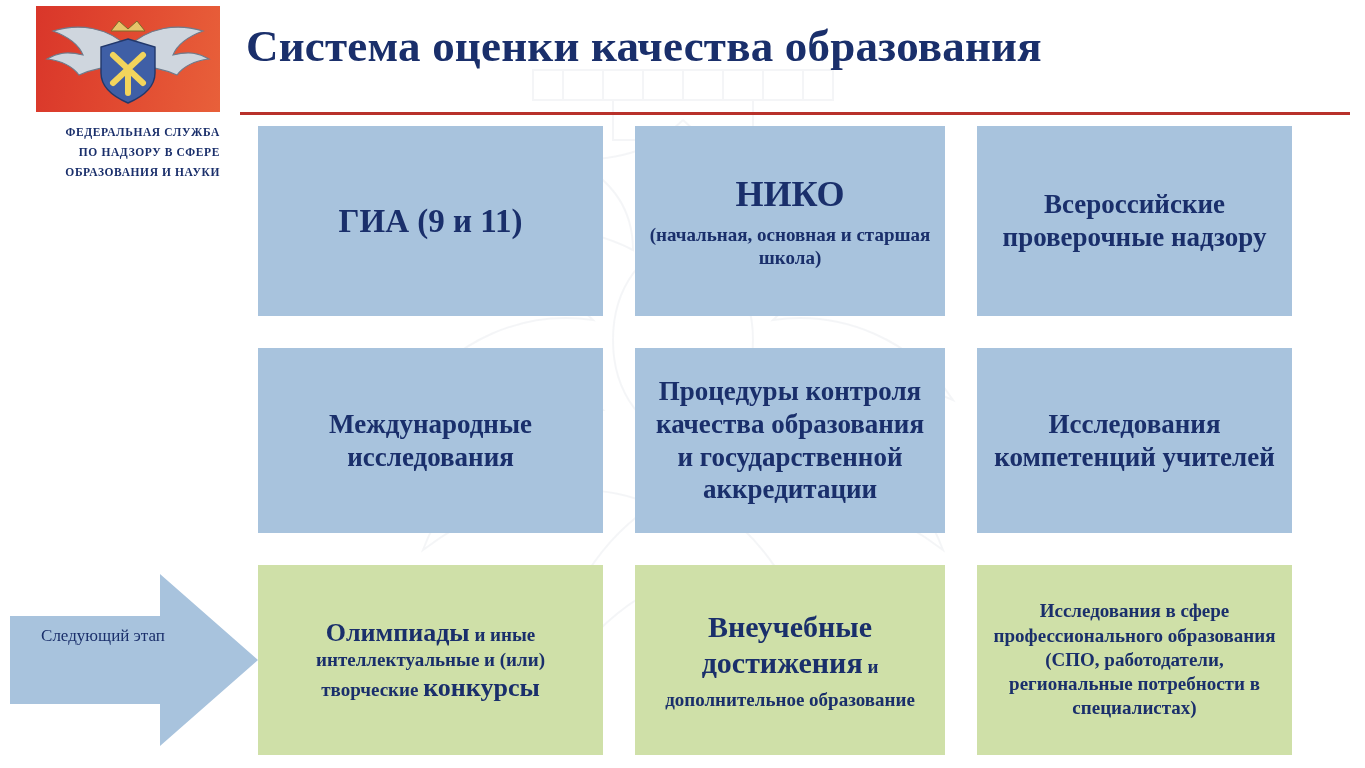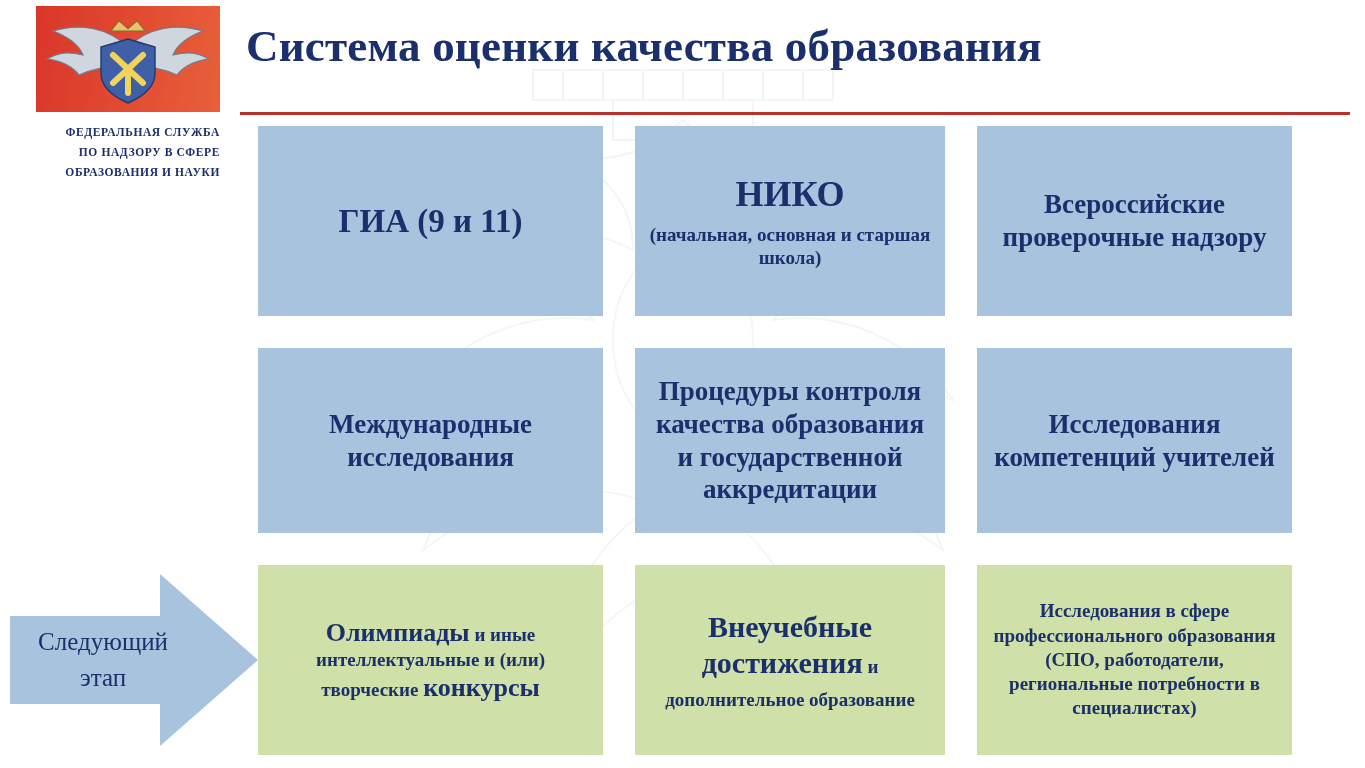--- a/index.html
+++ b/index.html
@@ -134,21 +134,21 @@
     height: 188px;
   }
   .next-step-label {
     position: absolute;
     left: 18px;
     top: 58px;
     width: 150px;
     text-align: center;
     color: #1a2f6b;
     font-family: "Liberation Serif", serif;
-    font-size: 25px;
+    font-size: 17px;
     line-height: 1.45;
   }
 </style>
 </head>
 <body>
 
 <div class="slide">
 
   <svg class="watermark" viewBox="0 0 900 700" aria-hidden="true">
     <g fill="none" stroke="#9aa7b8" stroke-width="2">

